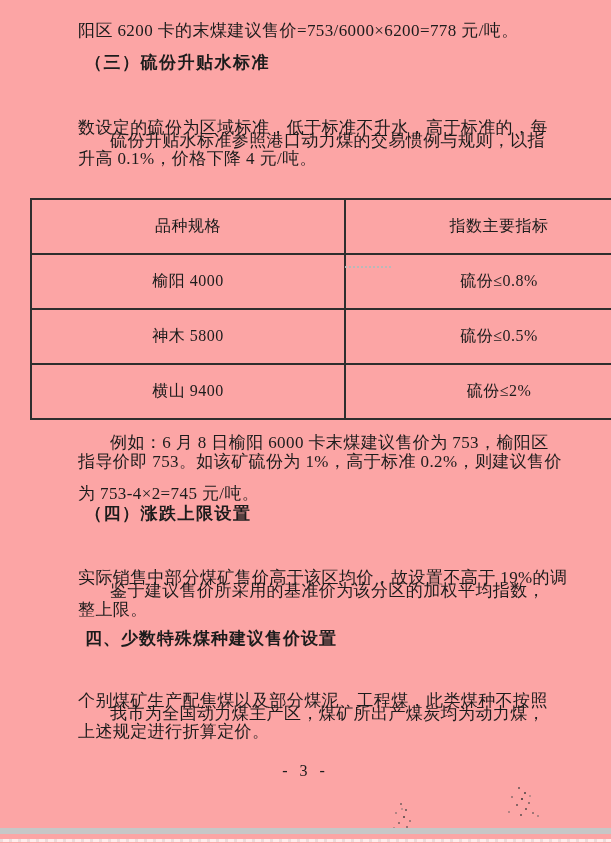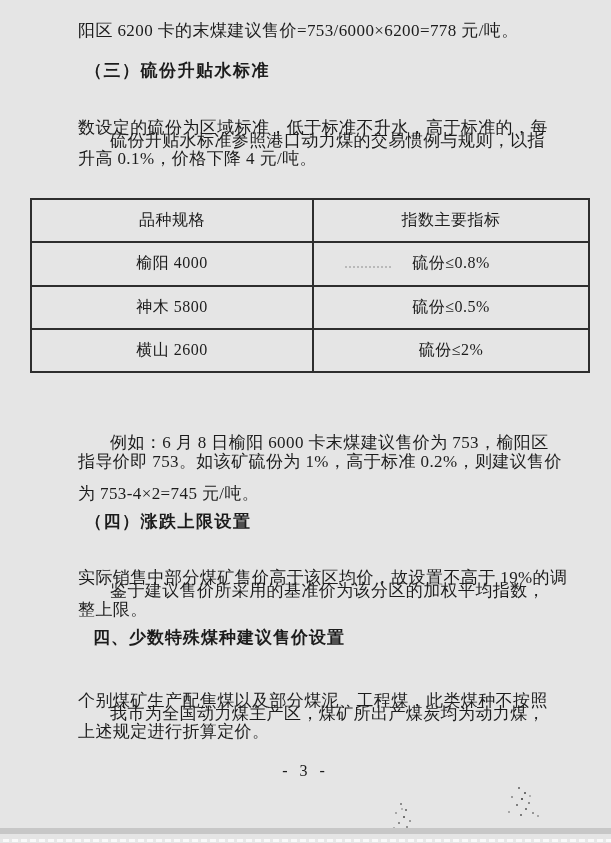--- a/index.html
+++ b/index.html
@@ -1,42 +1,41 @@
 <!DOCTYPE html>
 <html><head>
 <meta charset="utf-8">
 <style>
   html,body { margin:0; padding:0; background:#ffffff; }
   .page {
     position:relative;
     width:611px; height:843px;
-    background:#e5e5e5;
+    background:#fca5a5;
     overflow:hidden;
     font-family:"Liberation Serif","DejaVu Serif",serif;
     color:#1c1c1c;
   }
   .line {
     position:absolute;
     left:78px;
     font-size:17px;
     line-height:22px;
     white-space:nowrap;
     letter-spacing:0.4px;
   }
   .indent { left:110px;margin-top:45px; }
   .heading-kai {
     left:85px;
     font-weight:bold;
     letter-spacing:1.5px;
-    margin-top:8px;
   }
   .heading-hei {
-    left:93px;
+    left:85px;
     font-weight:bold;
-    font-family:Liberation Mono, monospace;
+    font-family:Liberation Serif, serif;
     letter-spacing:1px;
   }
   .table-title {
     position:absolute;
     left:0; top:169px;
     width:611px;
     text-align:center;
     font-size:17px;
     font-weight:bold;
     letter-spacing:1.5px;
@@ -47,21 +46,21 @@
     width:554px; height:175px;
     border-collapse:collapse;
     table-layout:fixed;
   }
   table.spec td {
     border:2px solid #2e2e2e;
     text-align:center;
     vertical-align:middle;
     font-size:16px;
     letter-spacing:0.5px;
-    padding:0;
+    padding:16px;
   }
   td.col1 { width:280px; }
   td.col2 { width:274px; }
   .page-number {
     position:absolute;
     left:0; top:762px;
     width:611px;
     text-align:center;
     font-size:16px;
     letter-spacing:4px;
@@ -126,21 +125,21 @@
       </tr>
       <tr>
         <td class="col1">榆阳 4000</td>
         <td class="col2">硫份≤0.8%</td>
       </tr>
       <tr>
         <td class="col1">神木 5800</td>
         <td class="col2">硫份≤0.5%</td>
       </tr>
       <tr>
-        <td class="col1">横山 2600</td>
+        <td class="col1">横山 9400</td>
         <td class="col2">硫份≤2%</td>
       </tr>
     </tbody>
   </table>
 
   <div class="artifact-dots"></div>
 
   <div class="line indent" style="top:387px">例如：6 月 8 日榆阳 6000 卡末煤建议售价为 753，榆阳区</div>
   <div class="line" style="top:451px">指导价即 753。如该矿硫份为 1%，高于标准 0.2%，则建议售价</div>
   <div class="line" style="top:483px">为 753-4×2=745 元/吨。</div>

